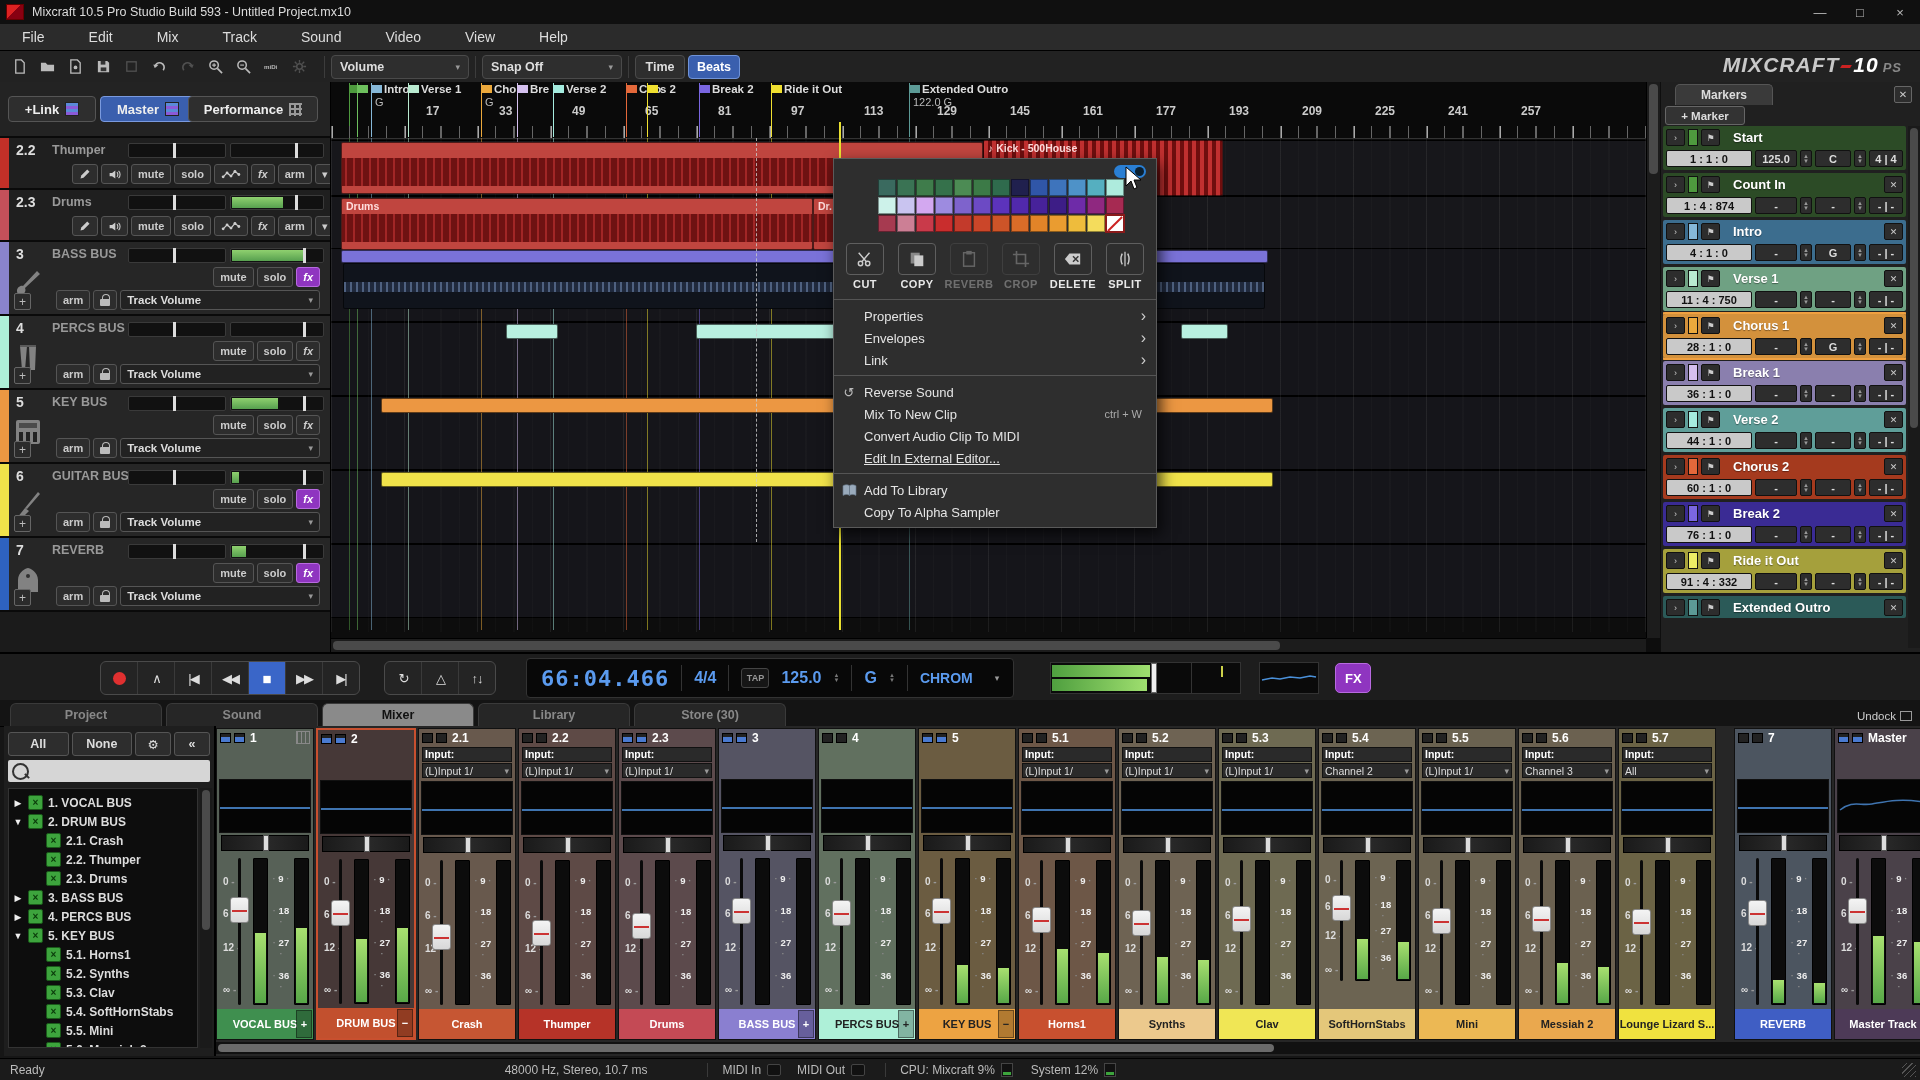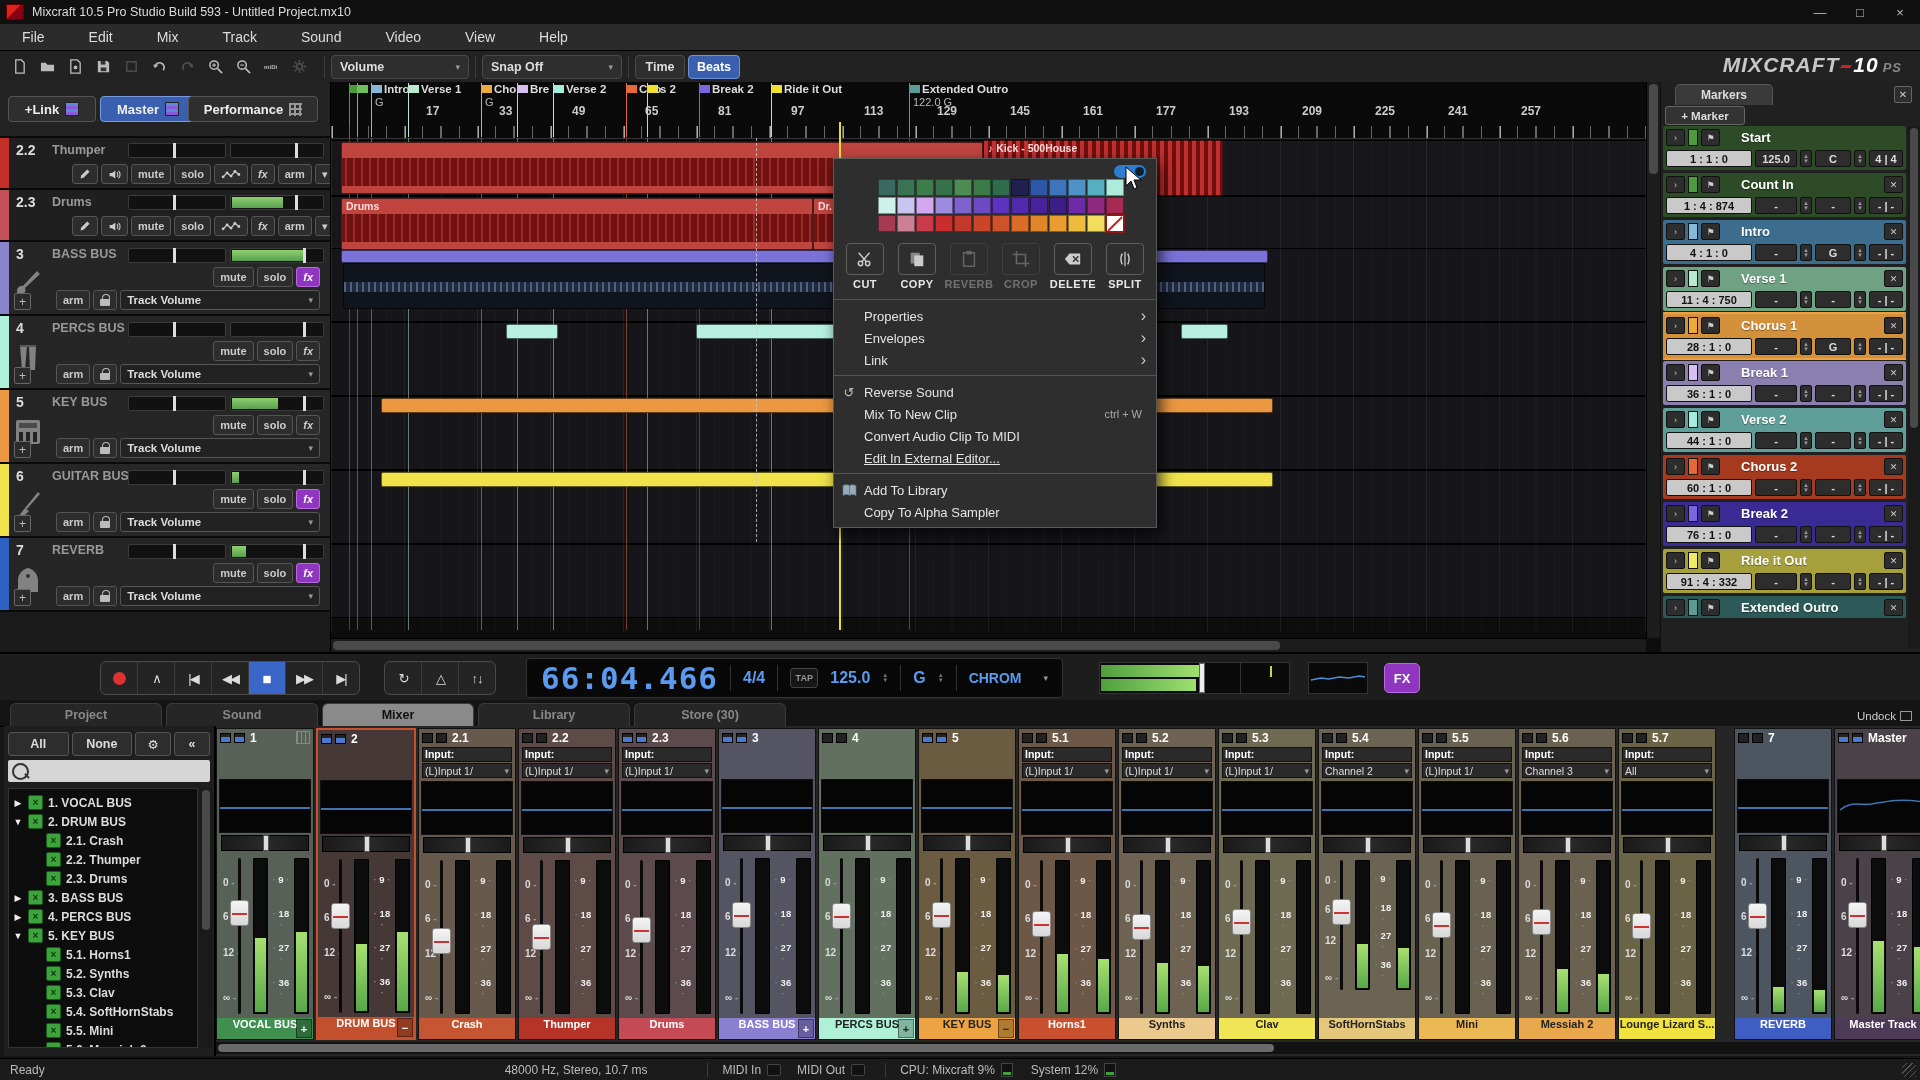--- a/index.html
+++ b/index.html
@@ -105,21 +105,21 @@
             font-size:10px;display:flex;align-items:center;justify-content:center;border-radius:2px;}
   #mp-add{position:absolute;left:4px;top:24px;width:78px;height:17px;background:#333;border:1px solid #666;border-radius:3px;
           color:#ddd;font-size:11.5px;font-weight:bold;display:flex;align-items:center;justify-content:center;}
   #marker-list{position:absolute;left:2px;top:44px;right:14px;bottom:4px;overflow:hidden;display:flex;flex-direction:column;gap:3px;}
   .mrow{position:relative;height:44px;border-radius:2px;flex:none;}
   .mrow.selected{outline:2px solid #f0a040;}
   .mtop{position:absolute;left:3px;top:3px;right:3px;height:17px;display:flex;align-items:center;gap:3px;}
   .mbtn{width:17px;height:15px;background:#2d2d2d;border:1px solid #111;border-radius:2px;color:#ccc;font-size:9px;
         display:flex;align-items:center;justify-content:center;flex:none;}
   .mchip{width:8px;height:15px;border:1px solid #111;flex:none;}
-  .mname{color:#fff;font-size:13px;font-weight:bold;margin-left:18px;flex:1;white-space:nowrap;overflow:hidden;text-shadow:0 1px 1px rgba(0,0,0,.4);}
+  .mname{color:#fff;font-size:13px;font-weight:bold;margin-left:10px;flex:1;white-space:nowrap;overflow:hidden;text-shadow:0 1px 1px rgba(0,0,0,.4);}
   .mx{margin-left:auto;}
   .mbot{position:absolute;left:3px;bottom:3px;right:3px;height:17px;display:flex;align-items:center;gap:3px;}
   .mpos{width:84px;height:15px;background:#c9c9c9;border:1px solid #111;border-radius:2px;color:#111;font-size:11px;
         font-weight:bold;display:flex;align-items:center;justify-content:center;flex:none;}
   .mval{height:15px;background:#2d2d2d;border:1px solid #111;border-radius:2px;color:#ddd;font-size:11px;font-weight:bold;
         display:flex;align-items:center;justify-content:center;}
   .spin{width:10px;height:15px;display:flex;flex-direction:column;align-items:center;justify-content:center;color:#999;font-size:6px;line-height:5px;}
   #mp-scroll{position:absolute;right:0;top:44px;width:12px;bottom:4px;background:#1a1a1a;}
   #mp-thumb{position:absolute;left:2px;top:2px;width:8px;height:300px;background:#4a4a4a;border-radius:4px;}
   
@@ -146,21 +146,21 @@
   
   #transport{left:0;top:652px;right:0;height:48px;background:#1d1d1d;border-top:2px solid #000;display:flex;align-items:center;}
   .trgroup{display:flex;background:#242424;border:1px solid #4a4a4a;border-radius:6px;margin-left:14px;overflow:hidden;}
   .trbtn{width:36px;height:32px;display:flex;align-items:center;justify-content:center;color:#ddd;font-size:13px;
          border-right:1px solid #3a3a3a;letter-spacing:-2px;}
   .trbtn:last-child{border-right:none;}
   .trbtn.stop{background:#3a66c8;color:#fff;font-size:15px;letter-spacing:0;}
   .rec{width:13px;height:13px;border-radius:50%;background:#e03030;}
   #timepanel{margin-left:30px;height:38px;background:#080808;border:1px solid #333;border-radius:4px;display:flex;
              align-items:center;padding:0 14px;gap:12px;}
-  #timeval{color:#5b9bef;font-size:31px;font-weight:bold;font-family:"DejaVu Sans Mono",monospace;letter-spacing:1px;}
+  #timeval{color:#5b9bef;font-size:22px;font-weight:bold;font-family:"DejaVu Sans Mono",monospace;letter-spacing:1px;}
   .tp-sep{width:1px;height:26px;background:#333;}
   .tpv{color:#5b9bef;font-weight:bold;font-size:16px;}
   .tpsmall{color:#5b9bef;font-weight:bold;font-size:14px;}
   #tapbtn{width:26px;height:18px;border:1px solid #444;border-radius:3px;color:#999;font-size:9px;font-weight:bold;
           display:flex;align-items:center;justify-content:center;background:#161616;}
   .spin2{display:flex;flex-direction:column;color:#777;font-size:6px;line-height:5px;}
   #mainmeter{margin-left:36px;width:140px;height:30px;background:#0a0a0a;border:1px solid #333;position:relative;}
   .mm{position:absolute;left:1px;height:12px;background:linear-gradient(90deg,#4f9f3f,#9fdf6f);}
   #mmhandle{position:absolute;top:0;bottom:0;width:4px;background:#eee;border:1px solid #666;}
   #meterright{width:48px;height:30px;background:#0a0a0a;border:1px solid #333;border-left:none;position:relative;}
@@ -218,21 +218,21 @@
   .fknob{position:absolute;left:-7px;width:17px;height:24px;background:linear-gradient(#f4f4f4,#d8d8d8);border:1px solid #888;
          border-radius:3px;}
   .fknob:after{content:"";position:absolute;left:1px;right:1px;top:50%;height:2px;background:#c33;}
   .mcol{flex:1;display:flex;justify-content:center;gap:2px;padding:4px 2px;}
   .mbar{width:13px;background:#0c0c0c;border:1px solid #000;position:relative;border-radius:1px;}
   .mfill{position:absolute;left:1px;right:1px;bottom:1px;background:linear-gradient(#a8e070,#58a848);}
   .mnums{width:22px;position:relative;}
   .mnum{position:absolute;left:0;width:100%;text-align:center;color:#eee;font-size:9.5px;font-weight:bold;}
   .mnum:before{content:"· ";color:#888;}
   .mnum:after{content:" ·";color:#888;}
-  .slabel{height:21px;display:flex;align-items:flex-start;justify-content:center;font-size:11px;font-weight:bold;position:relative;flex:none;}
+  .slabel{height:30px;display:flex;align-items:center;justify-content:center;font-size:11px;font-weight:bold;position:relative;flex:none;}
   .slabel .pm{position:absolute;right:1px;top:1px;bottom:1px;width:14px;background:rgba(0,0,0,.25);border:1px solid rgba(0,0,0,.4);
               display:flex;align-items:center;justify-content:center;font-size:11px;}
   #mxhscroll{position:absolute;left:212px;right:0;top:316px;height:12px;background:#111;}
   #mxhthumb{position:absolute;left:2px;top:2px;height:8px;width:62%;background:#6a6a6a;border-radius:4px;}
   
   #statusbar{left:0;top:1058px;right:0;height:22px;background:#1b1b1b;border-top:1px solid #000;display:flex;align-items:center;
              color:#bbb;font-size:12px;}
   .sb-sep{width:1px;height:14px;background:#3a3a3a;margin:0 14px;}
   .sb-ind{width:12px;height:10px;background:#111;border:1px solid #444;border-radius:2px;margin:0 6px;}
   .sb-meter{width:10px;height:12px;background:#111;border:1px solid #444;margin:0 6px;position:relative;}

